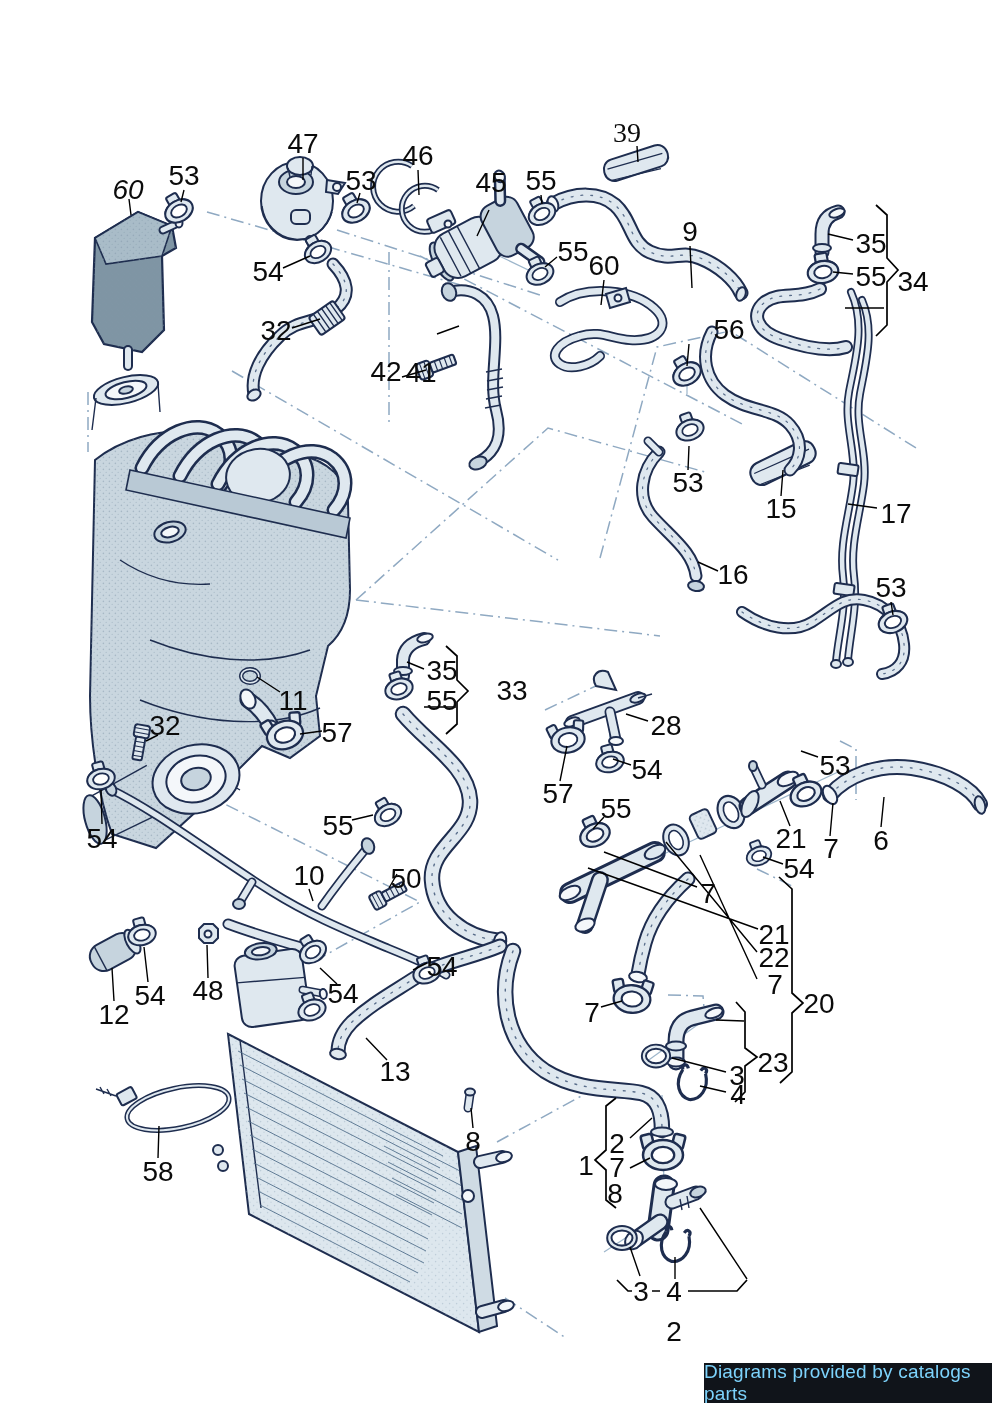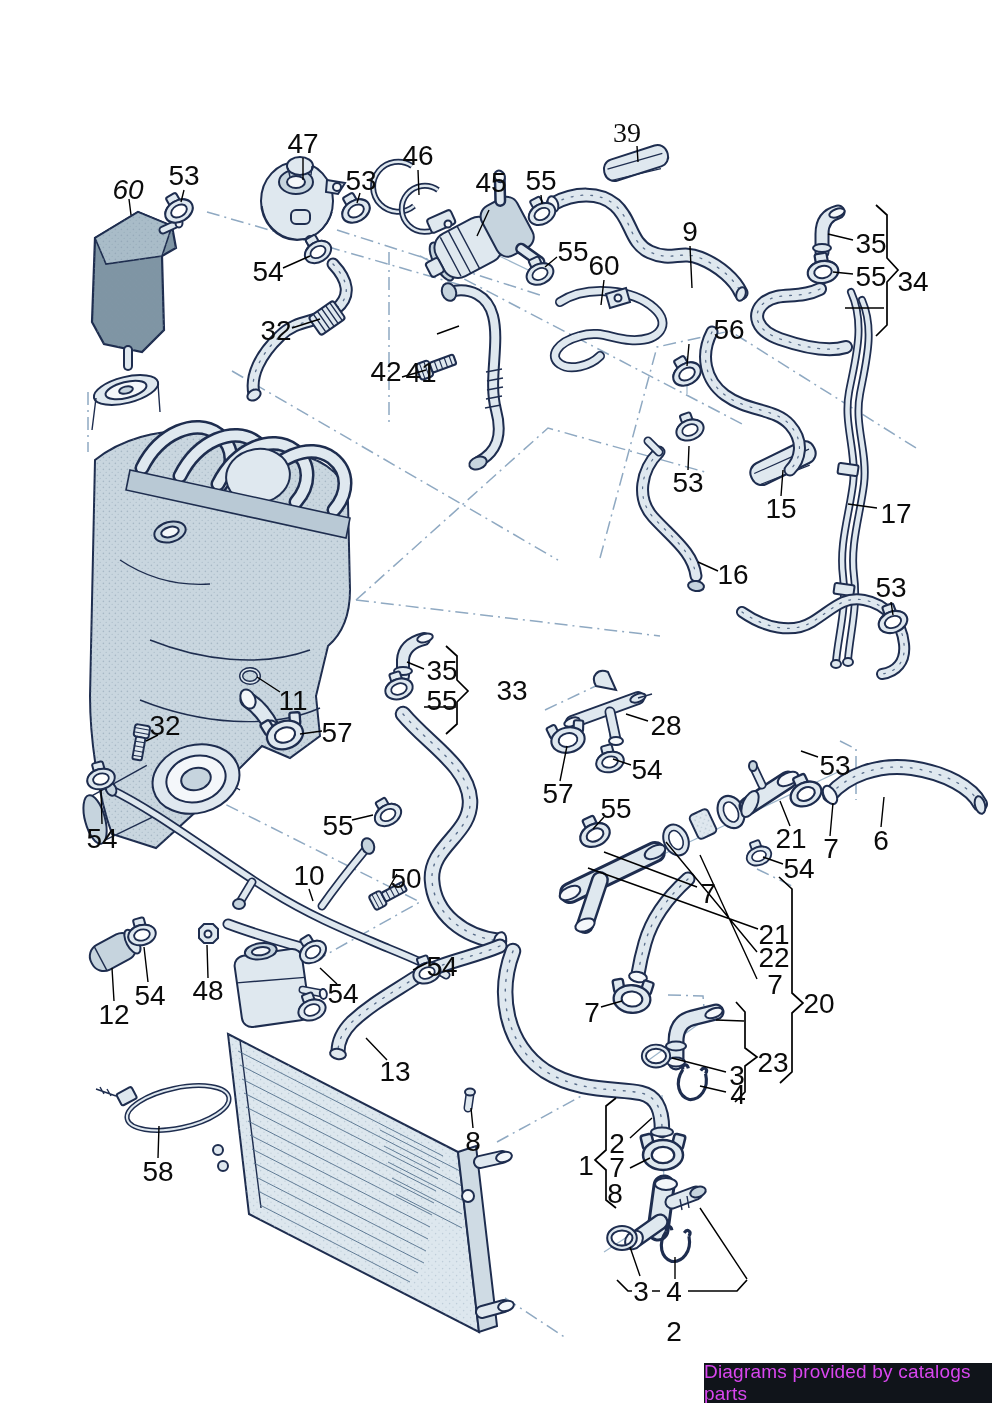--- a/index.html
+++ b/index.html
@@ -1,20 +1,20 @@
 <!DOCTYPE html>
 <html><head>
 <meta charset="utf-8">
 <style>
   html,body{margin:0;padding:0;background:#fff}
   body{width:992px;height:1403px;position:relative;font-family:"Liberation Sans",sans-serif}
   #stage{position:absolute;left:0;top:0;width:992px;height:1403px;overflow:hidden}
   svg{position:absolute;left:0;top:0}
   .lbl{position:absolute;transform:translate(-50%,-50%);font-size:28px;color:#0b0b0b;line-height:1;white-space:nowrap}
-  #footer{position:absolute;left:704px;top:1363px;width:288px;height:40px;background:#10141a;color:#d946ef;
+  #footer{position:absolute;left:704px;top:1363px;width:288px;height:40px;background:#10141a;color:#7dd3fc;
           display:flex;align-items:center;justify-content:center;font-size:19px;letter-spacing:.2px}
   
   .hO{fill:none;stroke:#1e2d4f;stroke-linecap:round;stroke-linejoin:round}
   .hI{fill:none;stroke:#dfe8ef;stroke-linecap:round;stroke-linejoin:round}
   .hD{fill:none;stroke:#43597a;stroke-linecap:round;stroke-dasharray:1.8 8;opacity:.85}
   .ol{stroke:#1e2d4f;stroke-width:2;fill:#dfe8ef}
   .ol2{stroke:#1e2d4f;stroke-width:2;fill:#c6d4de}
   .olw{stroke:#1e2d4f;stroke-width:2;fill:#f4f7fa}
   .ln{stroke:#1e2d4f;fill:none;stroke-width:1.4}
   .ld{stroke:#000;stroke-width:1.4;fill:none}

